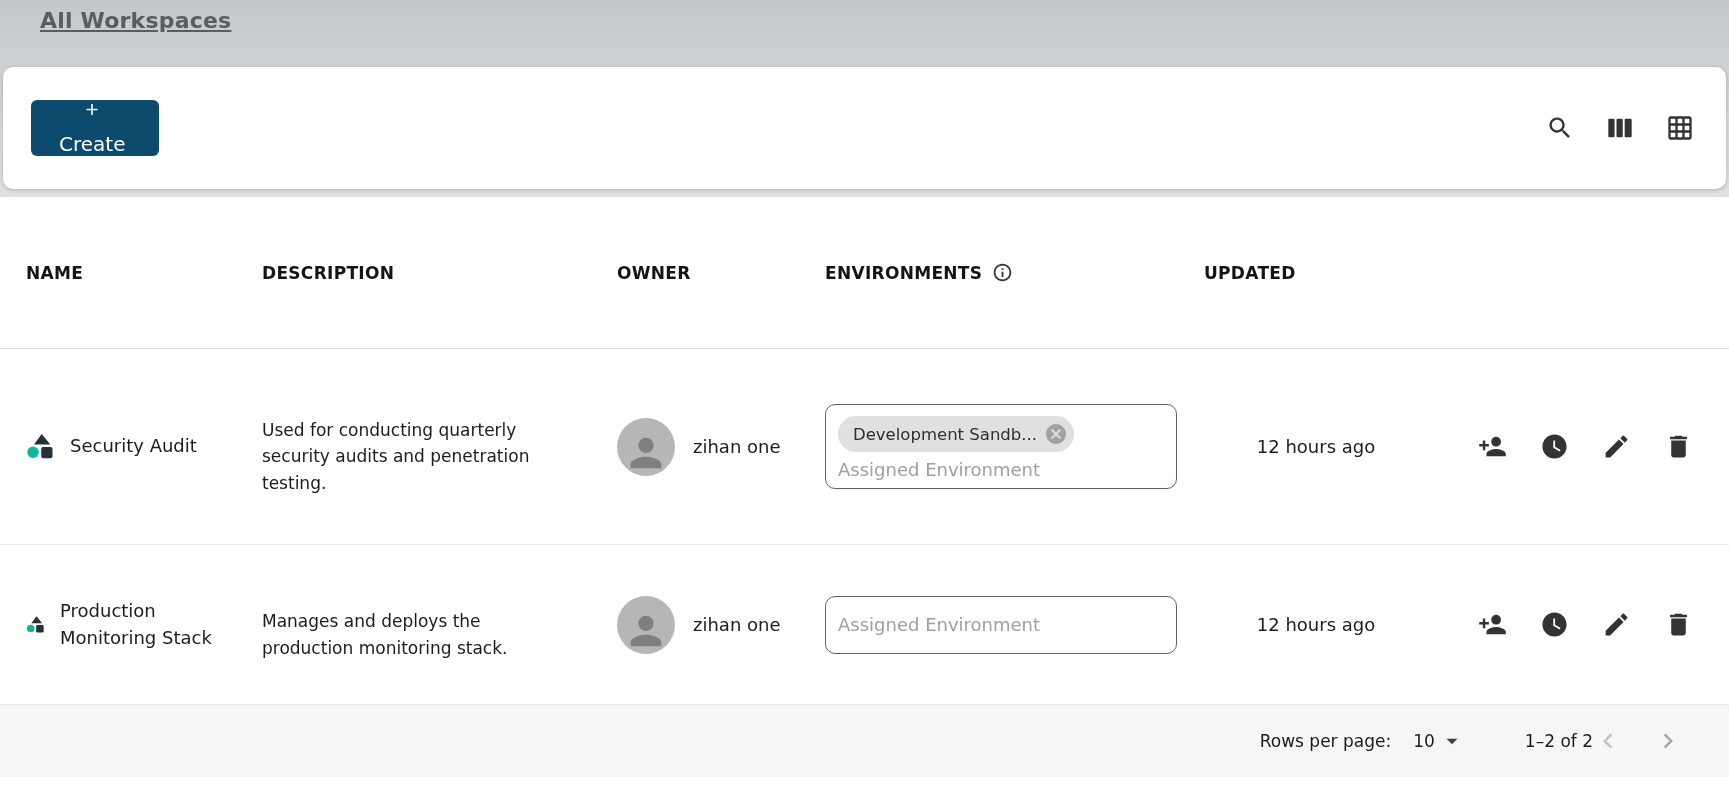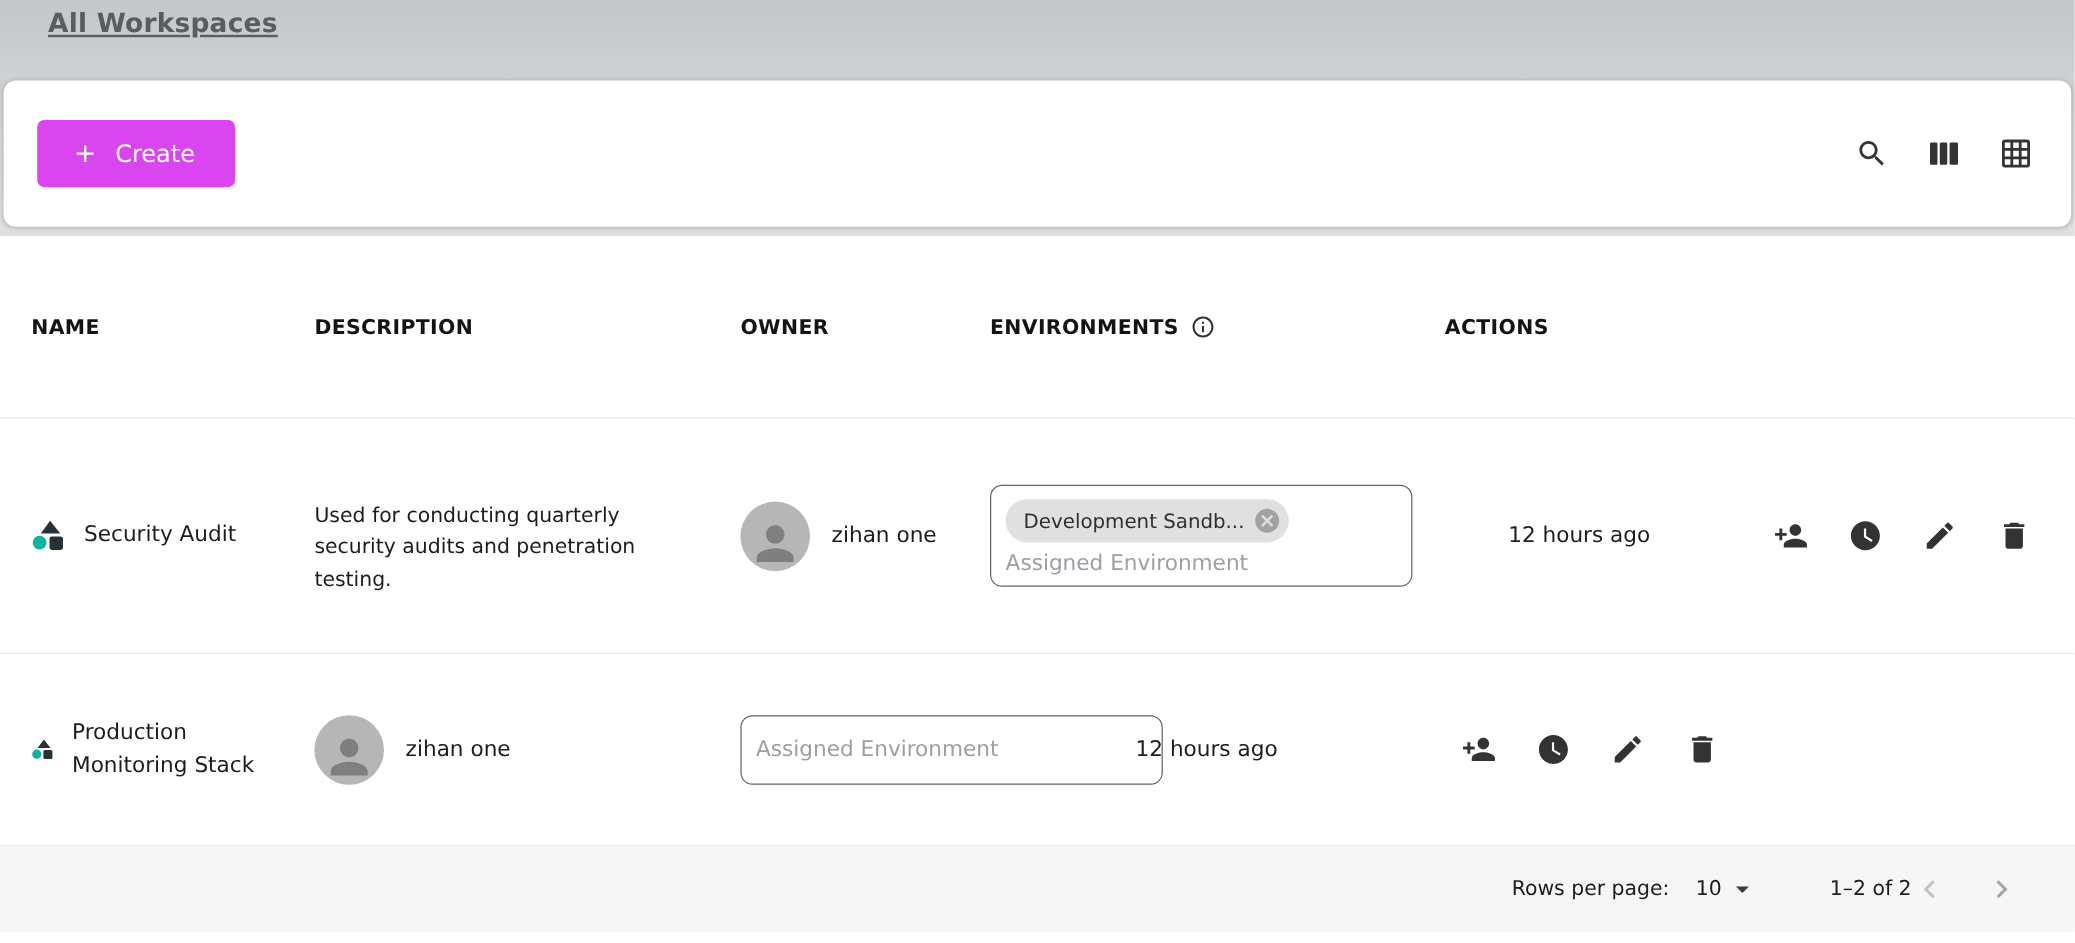--- a/index.html
+++ b/index.html
@@ -30,24 +30,24 @@
     background: #fff;
     border-radius: 10px;
     box-shadow: 0 1px 4px rgba(0,0,0,.22);
     display: flex;
     align-items: center;
     justify-content: space-between;
     padding: 0 32px 0 28px;
   }
   .create-btn {
     display: flex; align-items: center; gap: 13px;
-    background: #d946ef; color: #fff;
+    background: #0c4a6e; color: #fff;
     border: none; border-radius: 6px;
     height: 56px; padding: 0 34px 0 28px;
-    font-size: 20px; font-family: inherit; cursor: pointer;
+    font-size: 20px; font-family: inherit; cursor: pointer; flex-direction: column;
   }
   .toolbar-icons { display: flex; align-items: center; gap: 32px; }
   .icon-btn { background: none; border: none; padding: 0; cursor: pointer; display: flex; align-items: center; }
 
   
   .grid {
     display: grid;
     grid-template-columns: 236px 355px 208px 361px 260px 1fr;
     padding-left: 26px;
     align-items: center;
@@ -162,21 +162,21 @@
   <div class="th">
       <span>OWNER</span>
     </div>
   <div class="th">
     <span>ENVIRONMENTS</span>
     <svg width="21" height="21" viewBox="0 0 24 24" fill="#333333">
         <path d="M11 7h2v2h-2zm0 4h2v6h-2zm1-9C6.48 2 2 6.48 2 12s4.48 10 10 10 10-4.48 10-10S17.52 2 12 2zm0 18c-4.41 0-8-3.59-8-8s3.59-8 8-8 8 3.59 8 8-3.59 8-8 8z"></path>
       </svg>
   </div>
   <div class="th th-actions">
-      <span>ACTIONS</span>
+      <span>UPDATED</span>
     </div>
 </div>
 
 <div class="grid trow row-tall">
   <div class="name-cell">
     <svg class="ws-icon" width="30" height="30" viewBox="0 0 24 24">
         <path d="M12.6 1.5 19.4 10h-13z" fill="#263238"></path>
         <circle cx="5.6" cy="16.2" r="4.6" fill="#10b39b"></circle>
         <rect x="12.2" y="12" width="9" height="9" rx="1.6" fill="#263238"></rect>
       </svg>
@@ -231,20 +231,21 @@
 
 <div class="grid trow row-short">
   <div class="name-cell">
     <svg class="ws-icon" width="20" height="20" viewBox="0 0 24 24">
         <path d="M12.6 1.5 19.4 10h-13z" fill="#263238"></path>
         <circle cx="5.6" cy="16.2" r="4.6" fill="#10b39b"></circle>
         <rect x="12.2" y="12" width="9" height="9" rx="1.6" fill="#263238"></rect>
       </svg>
     <span>Production Monitoring Stack</span>
   </div>
+  <div class="desc-cell">Manages and deploys the production monitoring stack.</div>
   <div class="owner-cell">
     <span class="avatar">
       <svg width="46" height="46" viewBox="0 0 24 24" fill="#7f7f7f">
           <path d="M12 12c2.21 0 4-1.79 4-4s-1.79-4-4-4-4 1.79-4 4 1.79 4 4 4zm0 2c-2.67 0-8 1.34-8 4v2h16v-2c0-2.66-5.33-4-8-4z"></path>
         </svg>
     </span>
     <span>zihan one</span>
   </div>
   <div>
     <div class="env-box env-single">

